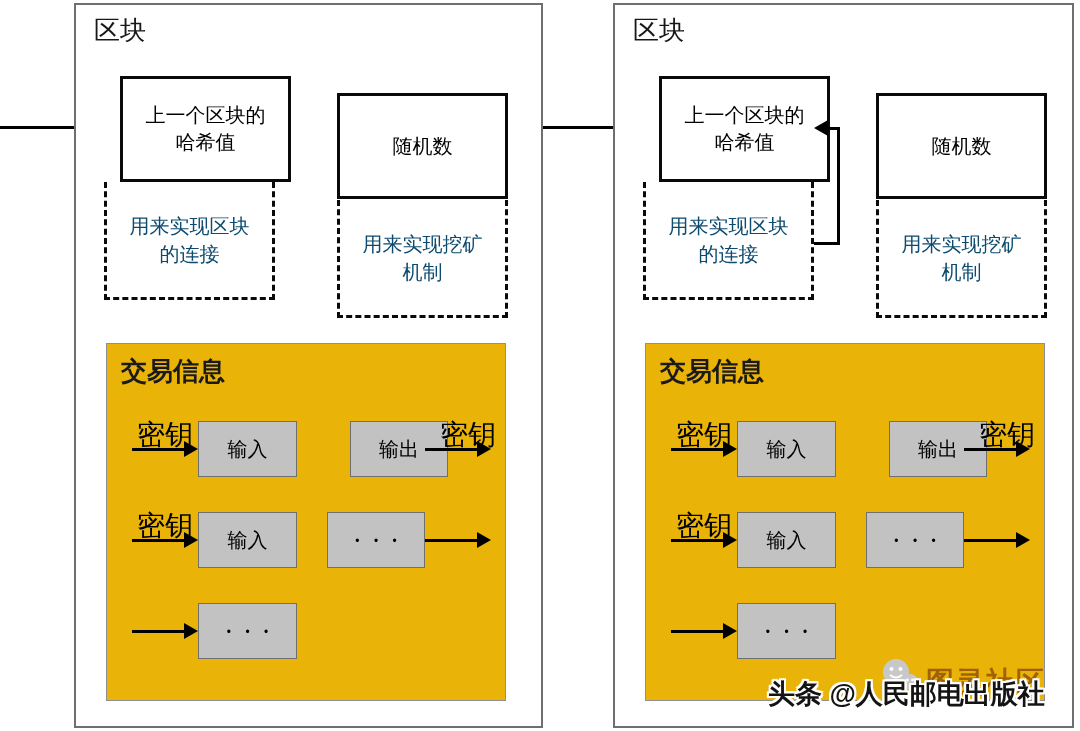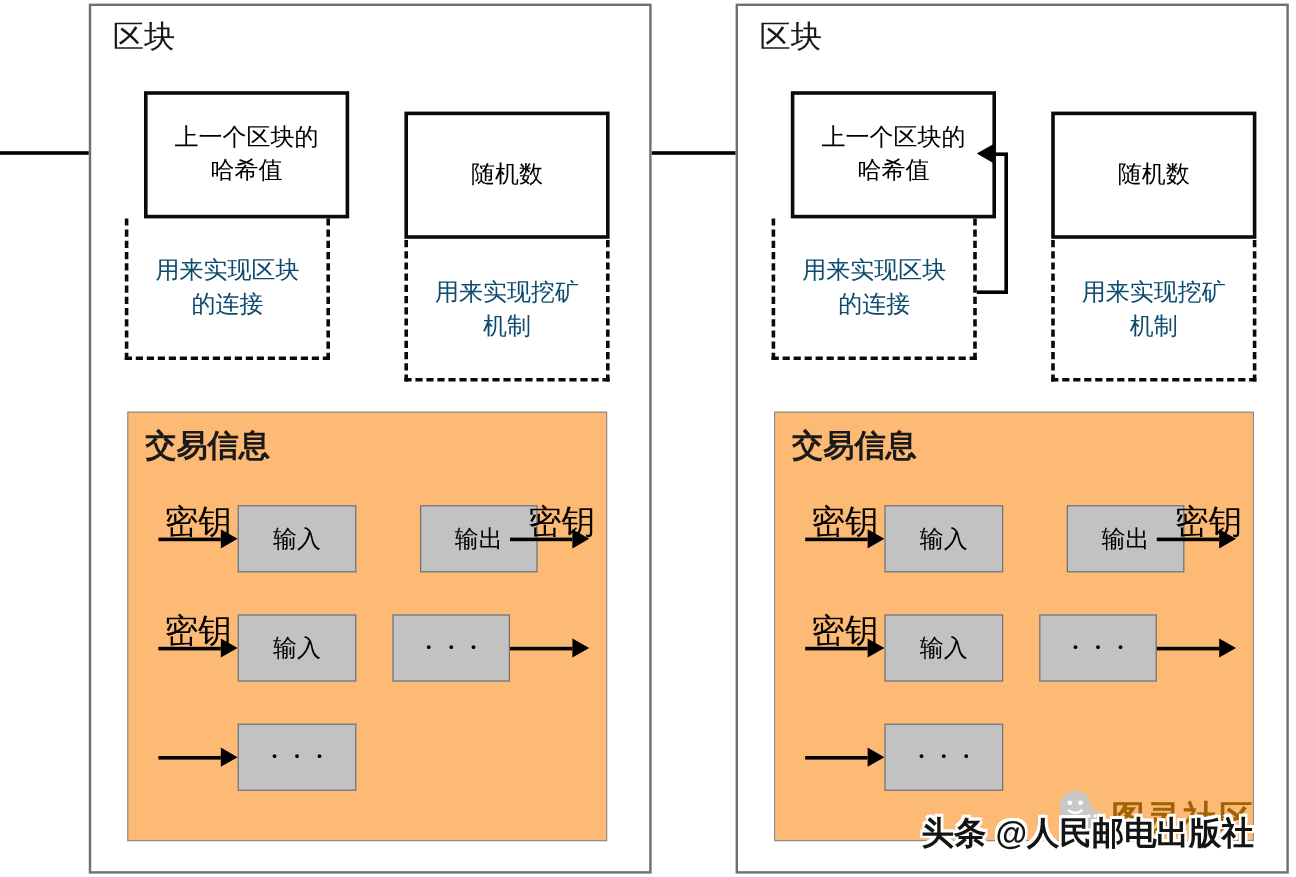--- a/index.html
+++ b/index.html
@@ -29,21 +29,21 @@
   .note-box{position:absolute;width:171px;height:118px;box-sizing:border-box;
             border-left:3px dashed #0a0a0a;border-right:3px dashed #0a0a0a;
             border-bottom:3px dashed #0a0a0a;border-top:none;
             display:flex;flex-direction:column;align-items:center;justify-content:center;
             font-size:20px;line-height:1.4;text-align:center;color:#0c4a6e;}
   .note-hash{left:28px;top:177px;}
   .note-nonce{left:261px;top:195px;}
 
   
   .tx-panel{position:absolute;left:30px;top:338px;width:400px;height:358px;
-            background:#fdba74;border:1px solid #8f8f8f;box-sizing:border-box;}
+            background:#eab308;border:1px solid #8f8f8f;box-sizing:border-box;}
   .tx-title{position:absolute;left:14px;top:12px;margin:0;
             font-size:26px;line-height:1.2;font-weight:600;color:#1a1a1a;}
   .tx-box{position:absolute;width:99px;height:56px;background:#c2c2c2;
           border:1px solid #6f6f6f;box-sizing:border-box;
           display:flex;align-items:center;justify-content:center;
           font-size:20px;color:#000;text-align:center;}
   .b-in1{left:91px;top:77px;}
   .b-out1{left:220px;top:77px;width:98px;margin-left:23px;}
   .b-in2{left:91px;top:168px;}
   .b-dots2{left:220px;top:168px;width:98px;}

